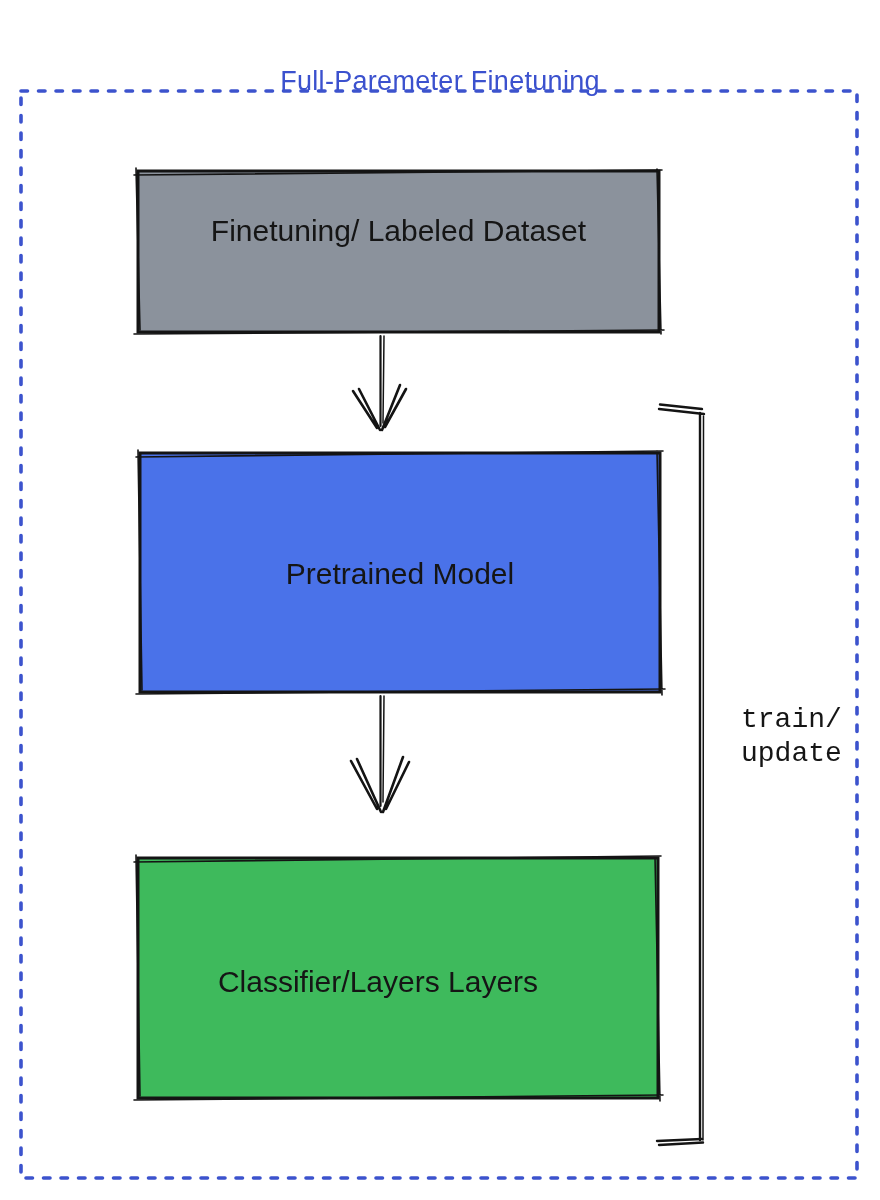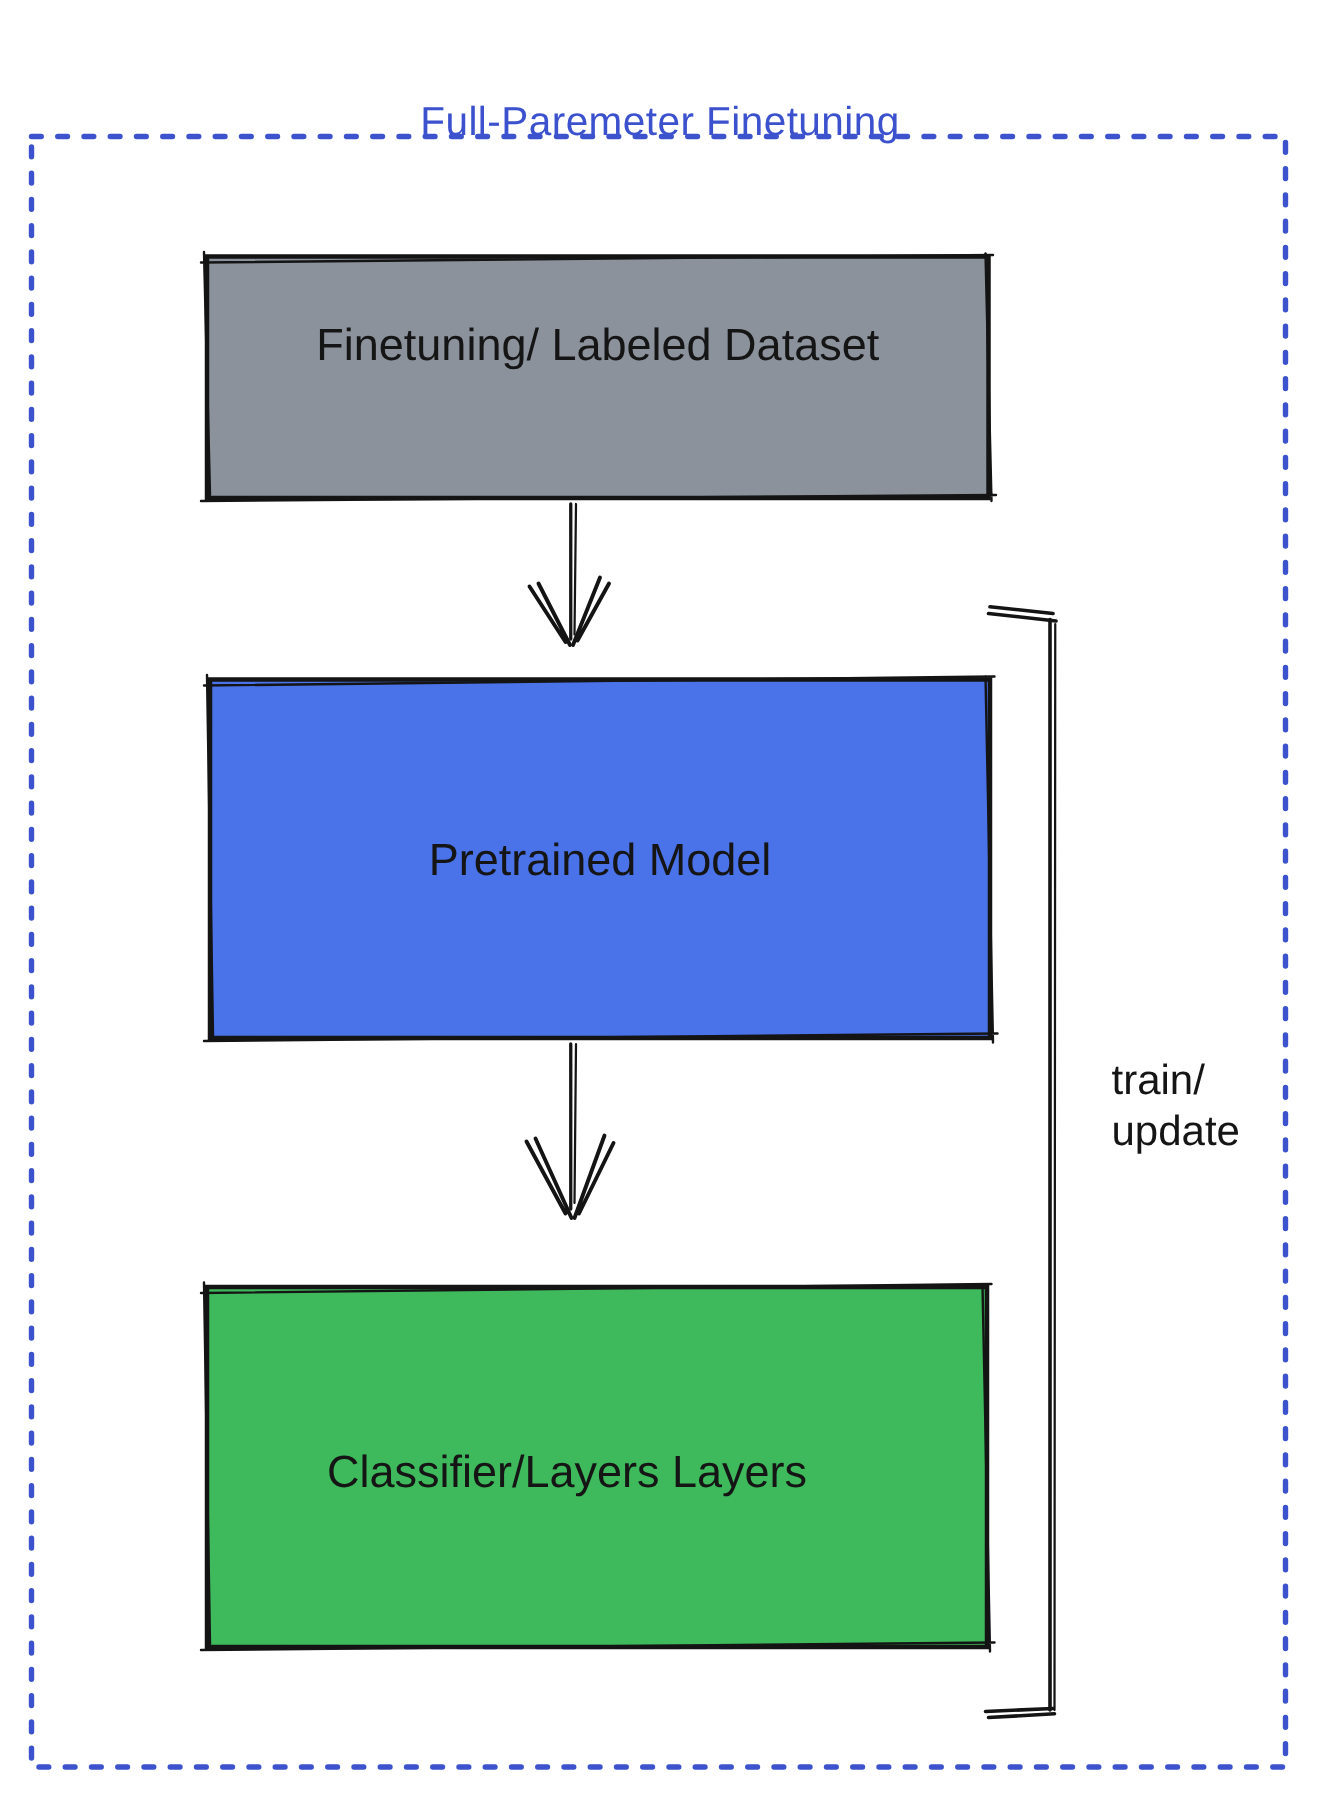--- a/index.html
+++ b/index.html
@@ -41,21 +41,21 @@
   #lbl-pretrained { left: 140px; top: 557px; width: 520px; }
   #lbl-classifier { left: 118px; top: 965px; width: 520px; }
   .bracket-label {
     position: absolute;
     left: 741px;
     top: 703px;
     font-size: 28px;
     color: #151515;
     line-height: 1.22;
   }
-  .bracket-label span { display: block; }
+  .bracket-label span { display: block; font-family: Liberation Mono, monospace; }
 </style>
 </head>
 <body>
 
 <div class="canvas">
 
   <div class="title">Full-Paremeter Finetuning</div>
 
   <svg class="shapes" viewBox="0 0 880 1200">
 

